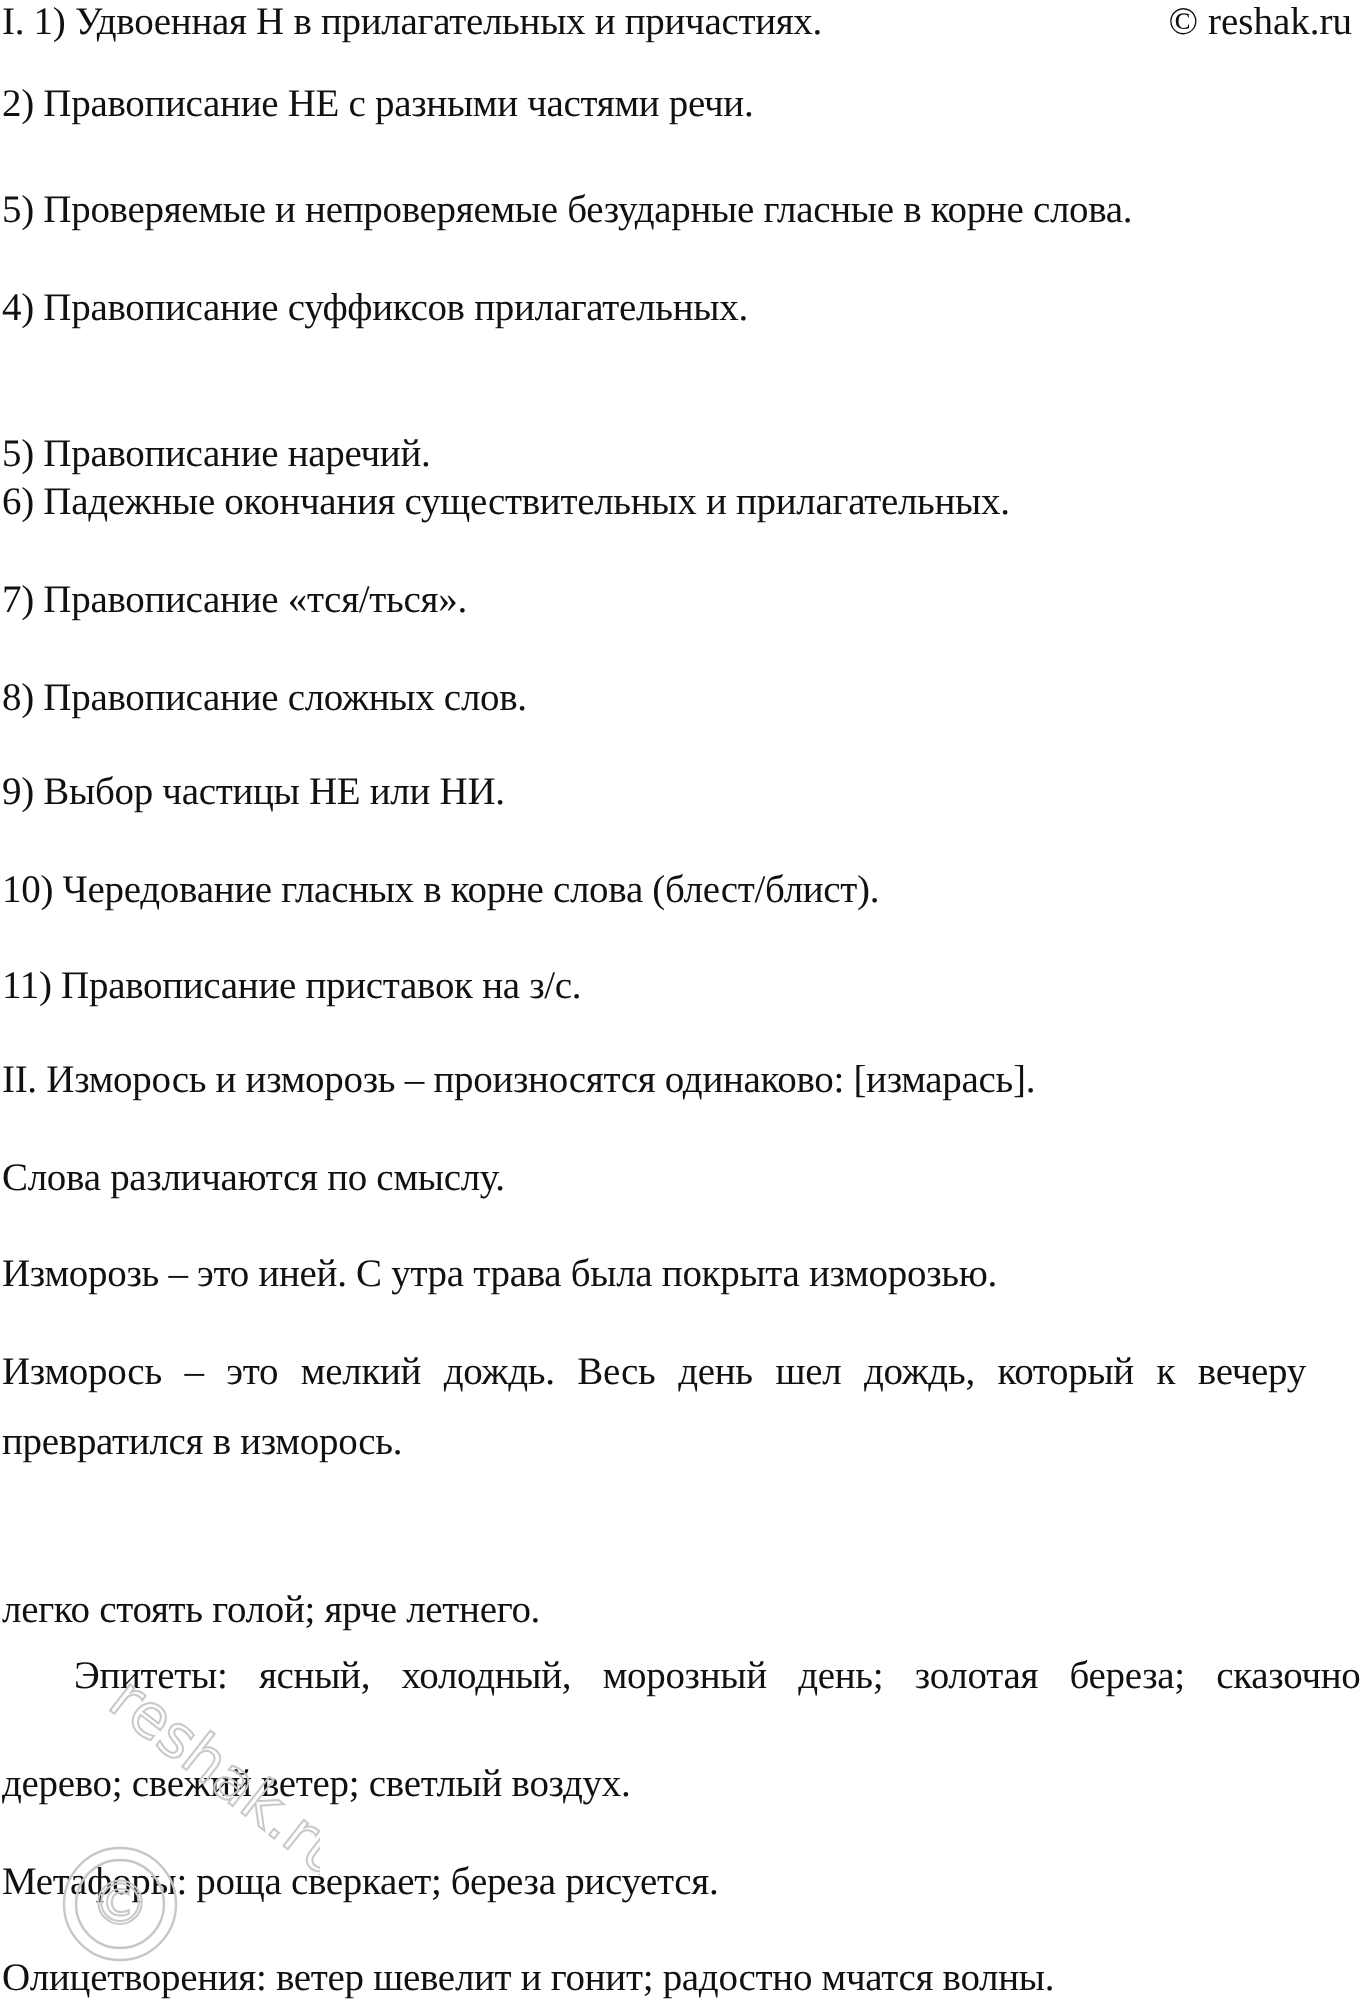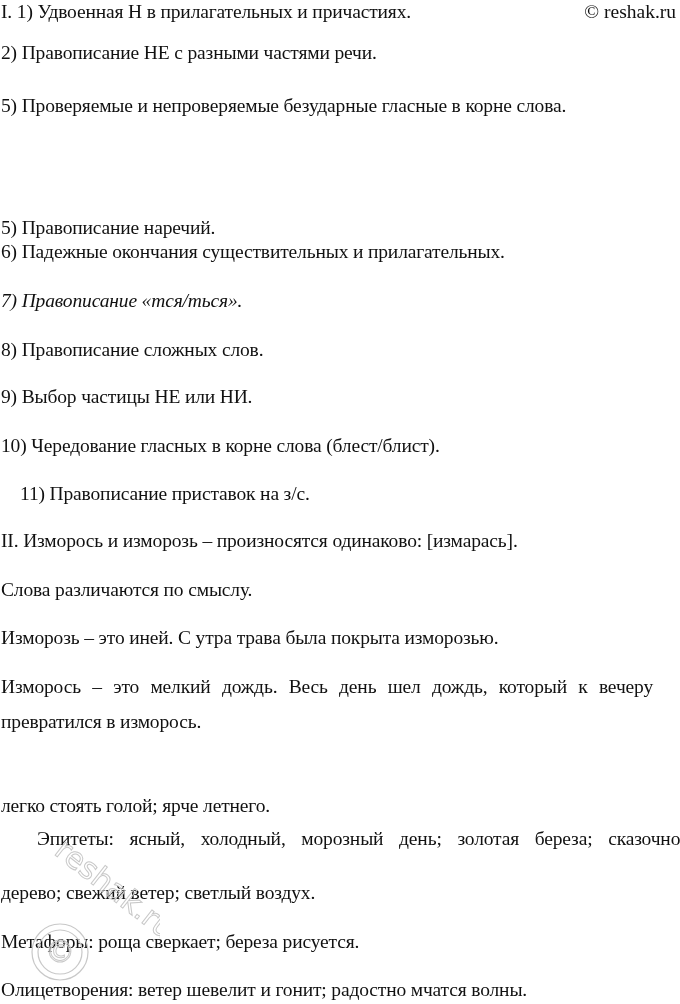--- a/index.html
+++ b/index.html
@@ -55,27 +55,28 @@
 </head>
 <body>
 
 <div class="page">
 
   <div class="copyright">© reshak.ru</div>
 
   <div class="line" style="top:0px;">I. 1) Удвоенная Н в прилагательных и причастиях.</div>
   <div class="line" style="top:41px;">2) Правописание НЕ с разными частями речи.</div>
   <div class="line" style="top:94px;">5) Проверяемые и непроверяемые безударные гласные в корне слова.</div>
+  <div class="line" style="top:143px;">4) Правописание суффиксов прилагательных.</div>
   <div class="line" style="top:192px;margin-top:24px;">5) Правописание наречий.</div>
   <div class="line" style="top:240px;">6) Падежные окончания существительных и прилагательных.</div>
-  <div class="line" style="top:289px;font-style:italic;">7) Правописание «тся/ться».</div>
+  <div class="line" style="top:289px;">7) Правописание «тся/ться».</div>
   <div class="line" style="top:338px;">8) Правописание сложных слов.</div>
   <div class="line" style="top:385px;">9) Выбор частицы НЕ или НИ.</div>
   <div class="line" style="top:434px;">10) Чередование гласных в корне слова (блест/блист).</div>
-  <div class="line" style="top:482px;padding-left:19px;">11) Правописание приставок на з/с.</div>
+  <div class="line" style="top:482px;">11) Правописание приставок на з/с.</div>
 
   <div class="line" style="top:529px;">II. Изморось и изморозь – произносятся одинаково: [измарась].</div>
   <div class="line" style="top:578px;">Слова различаются по смыслу.</div>
   <div class="line" style="top:626px;">Изморозь – это иней. С утра трава была покрыта изморозью.</div>
   <div class="line just" style="top:675px;">Изморось – это мелкий дождь. Весь день шел дождь, который к вечеру</div>
   <div class="line" style="top:710px;">превратился в изморось.</div>
 
   <div class="line" style="top:794px;text-align:center;">легко стоять голой; ярче летнего.</div>
   <div class="line just" style="top:827px;margin-left:36px;">Эпитеты: ясный, холодный, морозный день; золотая береза; сказочное</div>
   <div class="line" style="top:881px;">дерево; свежий ветер; светлый воздух.</div>

